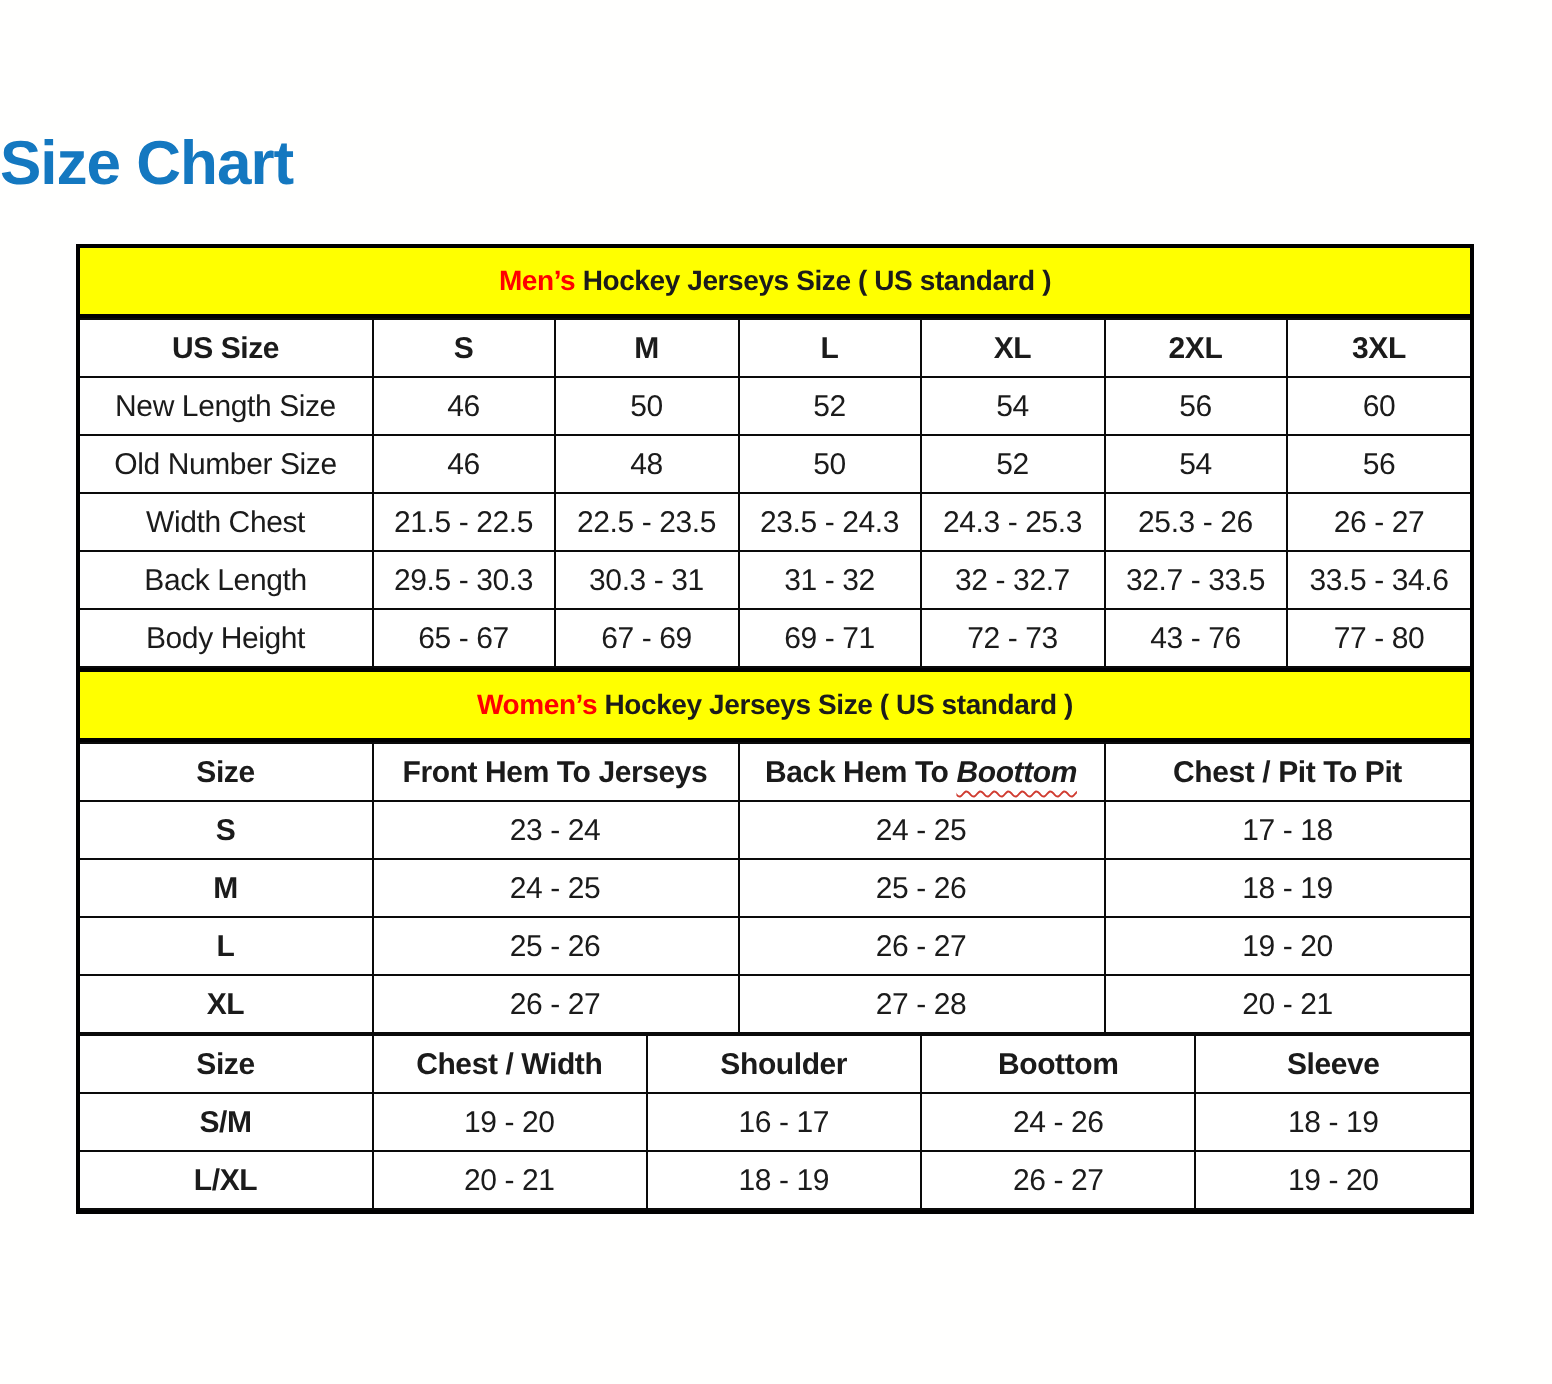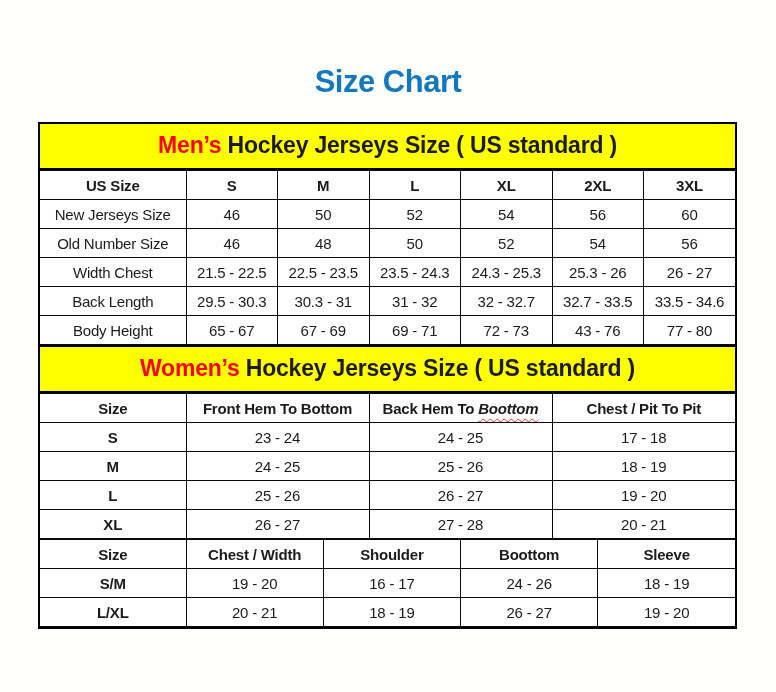--- a/index.html
+++ b/index.html
@@ -9,39 +9,39 @@
     background: #fffffe;
     overflow: hidden;
     font-family: "Liberation Sans", sans-serif;
     color: #1b1b1b;
     -webkit-font-smoothing: antialiased;
   }
   .page { position: relative; width: 776px; height: 692px; }
   .title {
     margin: 0;
     padding-top: 64px;
-    text-align: center;
+    text-align: left;
     font-size: 31px;
     font-weight: 700;
     letter-spacing: -0.5px;
     color: var(--title-color, #1478c0);
   }
   .chart-stack {
     box-sizing: border-box;
     width: 699px;
     margin: 22px 0 0 38px;
     border: 2px solid #000;
     background: #fff;
   }
   .banner {
     box-sizing: border-box;
     background: var(--banner-bg, #ffff00);
     text-align: center;
     font-weight: 700;
-    font-size: 23px;
+    font-size: 14px;
     padding: 8px 0 9px 0;
     border-bottom: 2px solid #000;
     letter-spacing: -0.2px;
   }
   .banner:not(:first-child) { border-top: 2px solid #000; }
   .banner-highlight { color: var(--banner-highlight, #ff0000); }
   table.size-table {
     border-collapse: collapse;
     table-layout: fixed;
     width: 100%;
@@ -95,21 +95,21 @@
             <th>S</th>
             <th>M</th>
             <th>L</th>
             <th>XL</th>
             <th>2XL</th>
             <th>3XL</th>
           </tr>
         </thead>
         <tbody>
           <tr>
-            <td class="row-label">New Jerseys Size</td>
+            <td class="row-label">New Length Size</td>
             <td>46</td>
             <td>50</td>
             <td>52</td>
             <td>54</td>
             <td>56</td>
             <td>60</td>
           </tr>
           <tr>
             <td class="row-label">Old Number Size</td>
             <td>46</td>
@@ -152,21 +152,21 @@
       <table class="size-table">
         <colgroup>
           <col style="width: 146px;">
           <col>
           <col>
           <col>
         </colgroup>
         <thead>
           <tr>
             <th>Size</th>
-            <th>Front Hem To Bottom</th>
+            <th>Front Hem To Jerseys</th>
             <th>Back Hem To <span class="misspelled">Boottom</span></th>
             <th>Chest / Pit To Pit</th>
           </tr>
         </thead>
         <tbody>
           <tr>
             <td class="row-label row-label-bold">S</td>
             <td>23 - 24</td>
             <td>24 - 25</td>
             <td>17 - 18</td>

